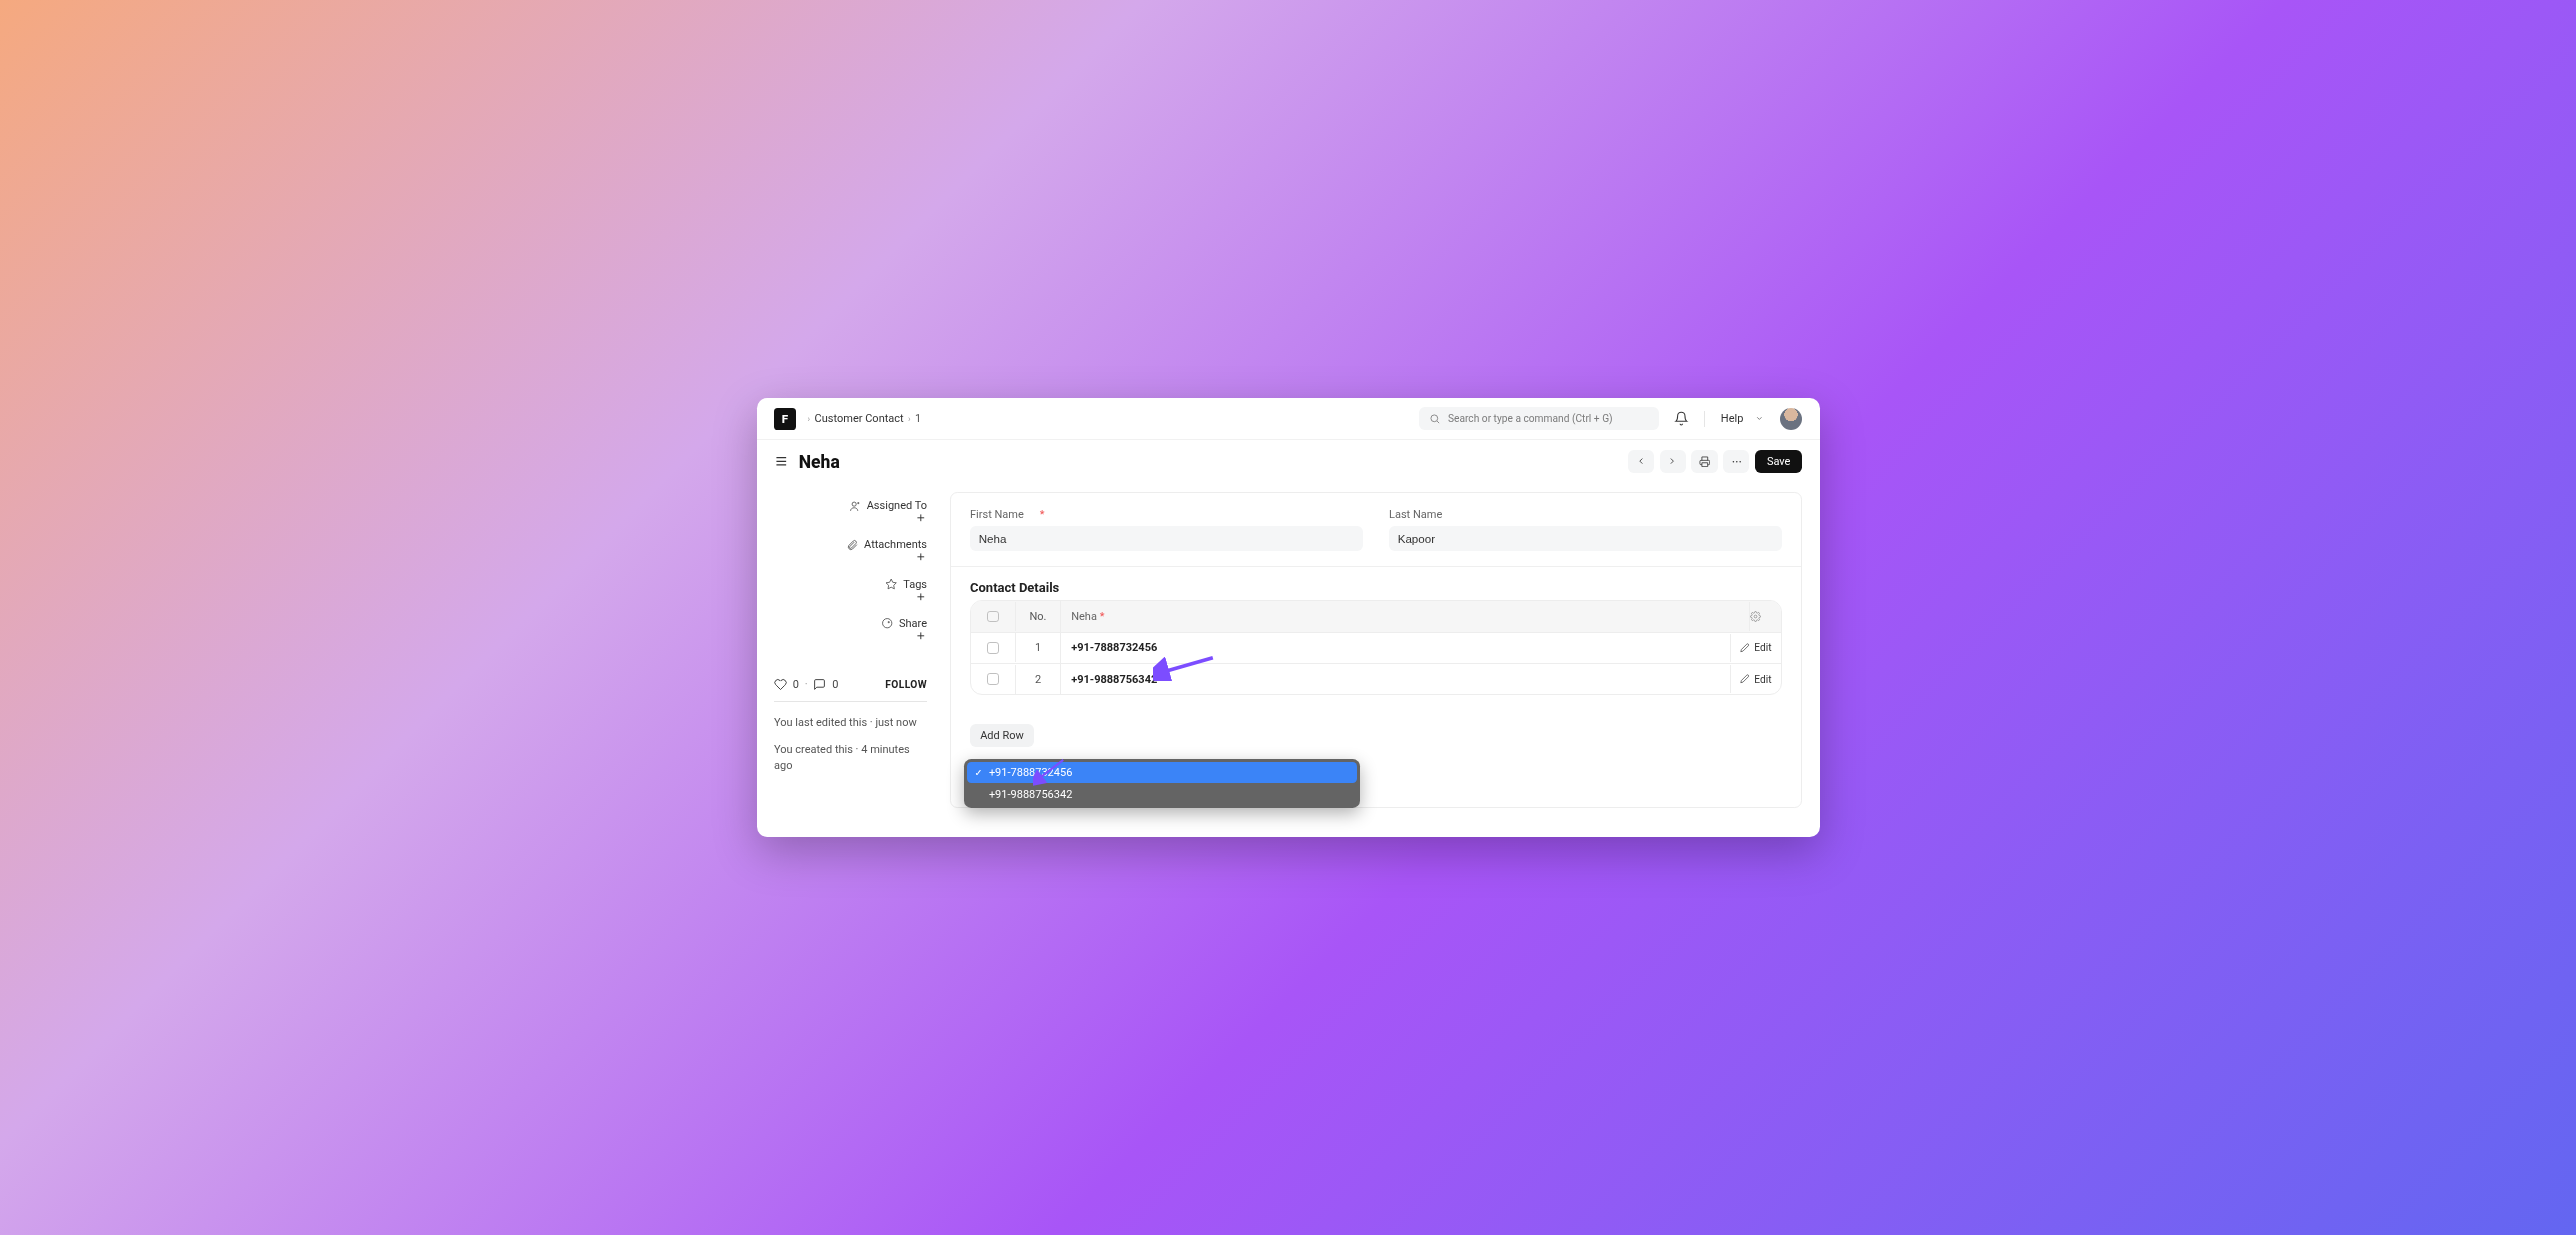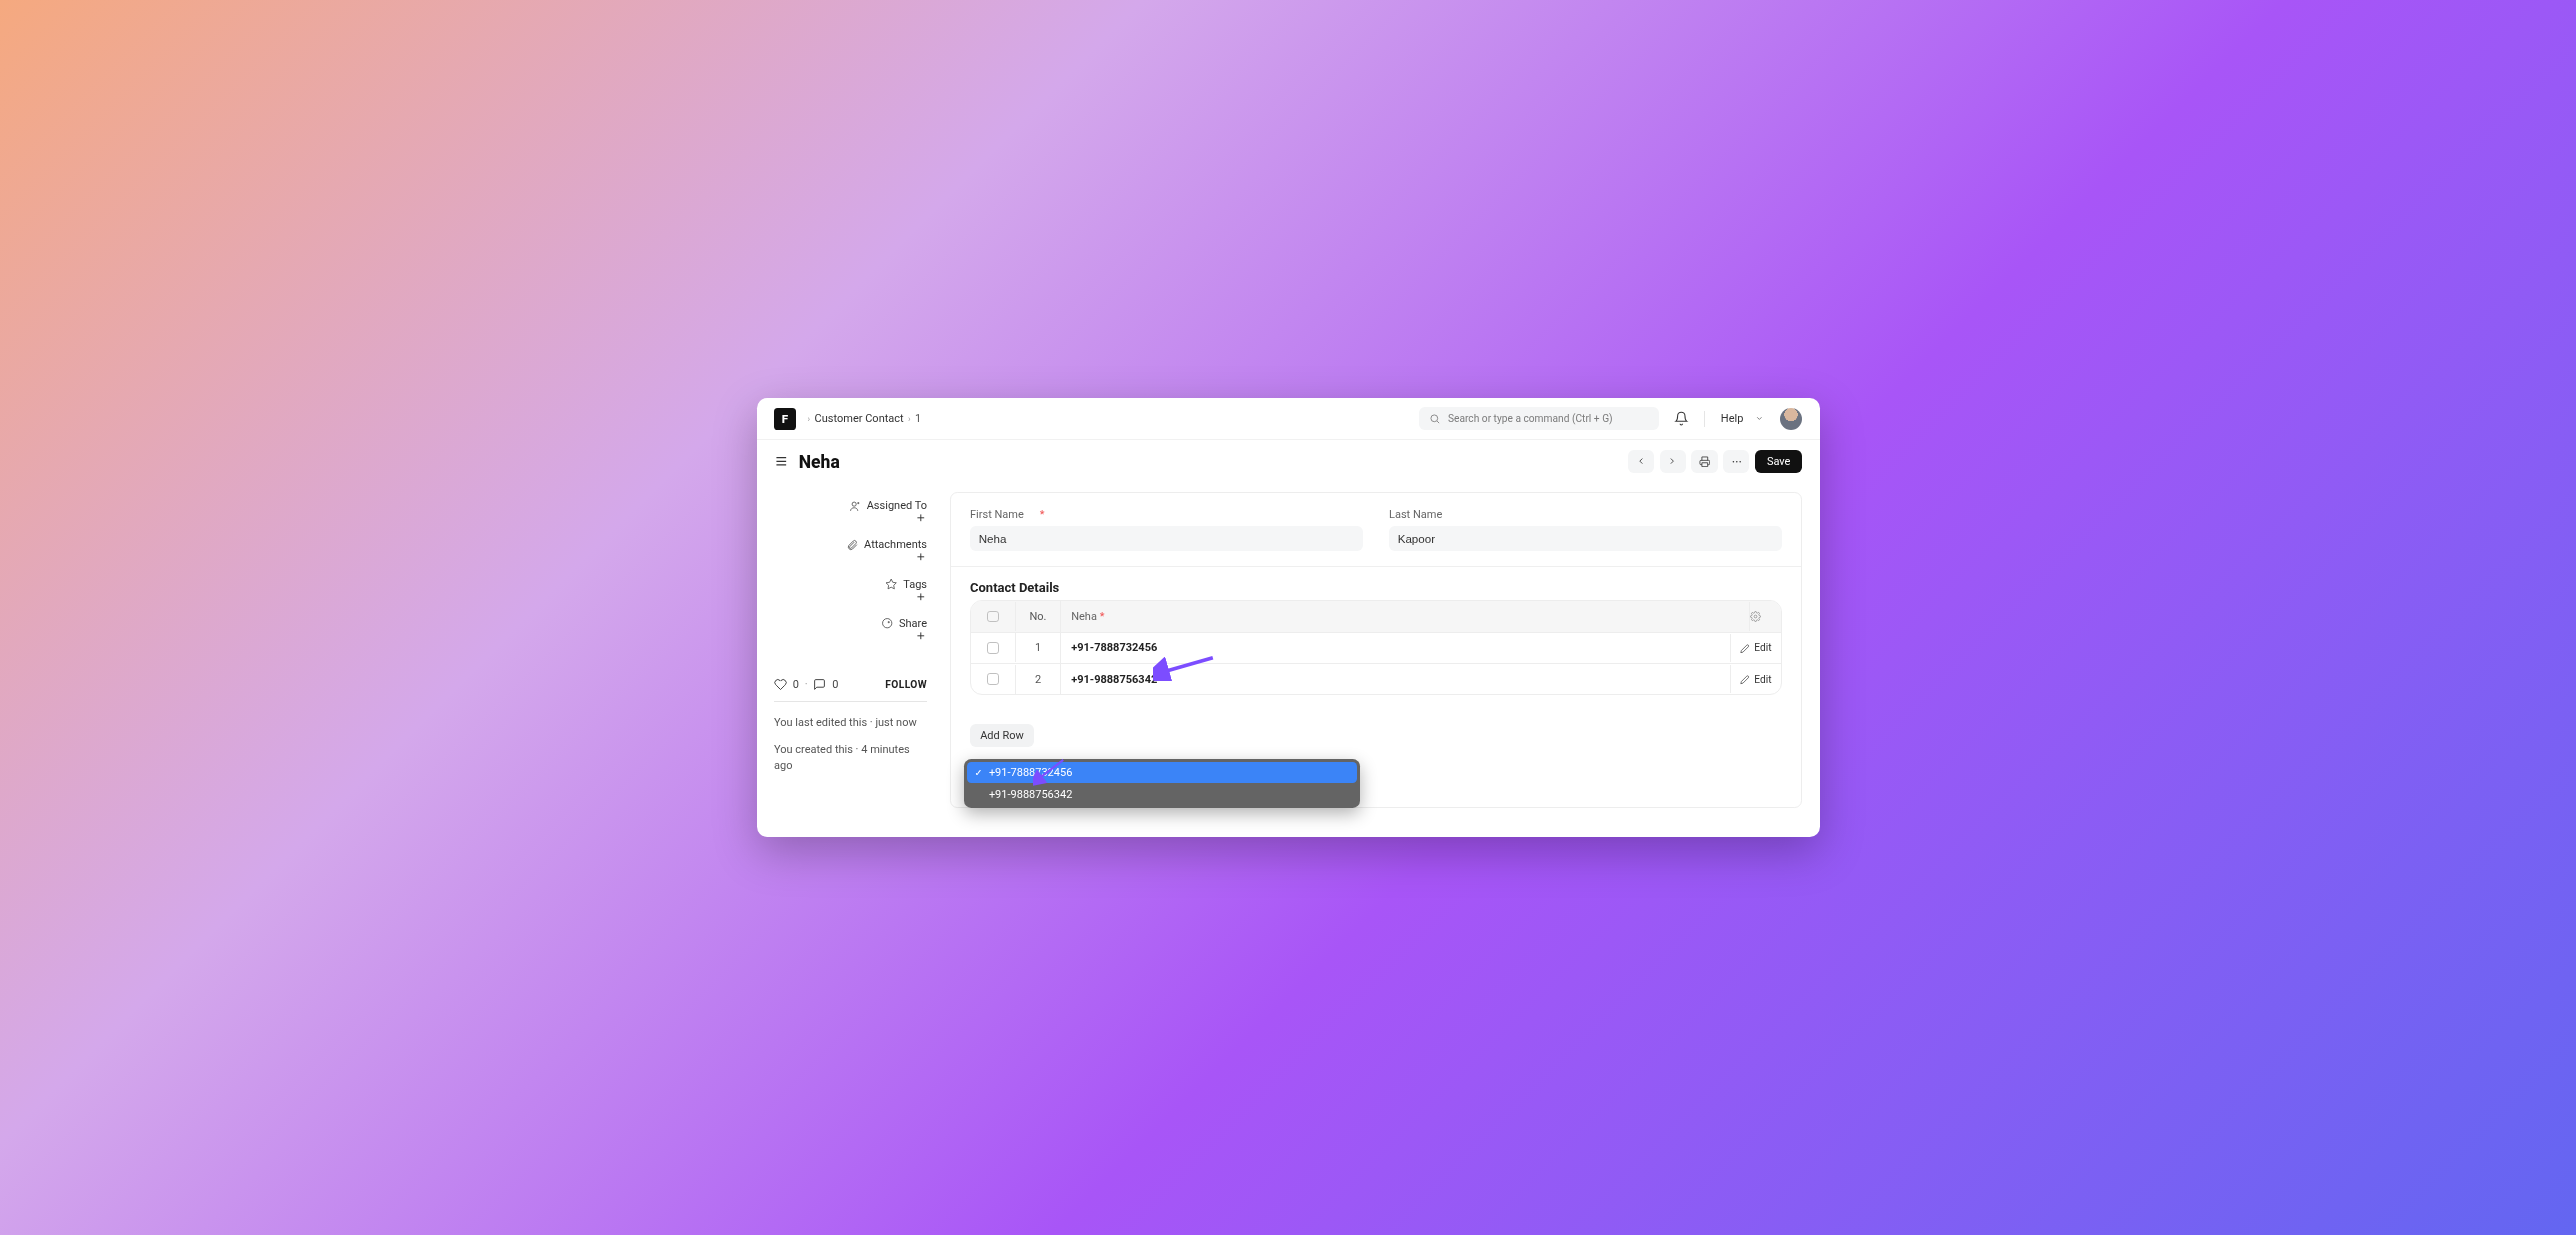--- a/index.html
+++ b/index.html
@@ -110,21 +110,21 @@
       margin: 0 19px 11.6px; border:0.7px solid #ededed; border-radius:12px; overflow:hidden;
     }
     .trow { display:flex; align-items:center; border-top:0.7px solid #ededed; }
     .trow:first-child { border-top:none; }
     .thead { background:#f6f6f6; color:#666; font-size:10.2px; }
     .cell-check { width:45px; display:flex; justify-content:center; padding:8.7px 0; border-right:0.7px solid #ededed; }
     .cell-no { width:45px; text-align:center; color:#555; font-size:11px; padding:8.7px 0; border-right:0.7px solid #ededed; }
     .cell-phone { flex:1; padding:8.7px 10.2px; font-size:11px; }
     .tbody .cell-phone { font-weight:700; color:#222; }
     .cell-gear { width:32px; text-align:center; border-left:0.7px solid #ededed; padding:8.7px 0; }
-    .cell-edit { width:51px; display:flex; align-items:flex-end; gap:4.4px; justify-content:center; color:#333; font-size:10.2px; padding:8.7px 0; border-left:0.7px solid #ededed; cursor:pointer; }
+    .cell-edit { width:51px; display:flex; align-items:center; gap:4.4px; justify-content:center; color:#333; font-size:10.2px; padding:8.7px 0; border-left:0.7px solid #ededed; cursor:pointer; }
     .checkbox {
       width:11.6px;height:11.6px;border:1.1px solid #c0c0c0;border-radius:2.9px;cursor:pointer;
     }
     .add-row {
       margin: 17px 19px 13px; display:inline-block; background:#f1f2f3;
       padding:5.1px 10.2px; border-radius:5.8px; font-size:11px; color:#333; cursor:pointer;
     }
     .pp-label { padding: 5.8px 19px 4.4px; color:#666; font-size:11px; }
     .dropdown-anchor { position:relative; margin: 0 19px 17.5px; }
     .dropdown-menu {

